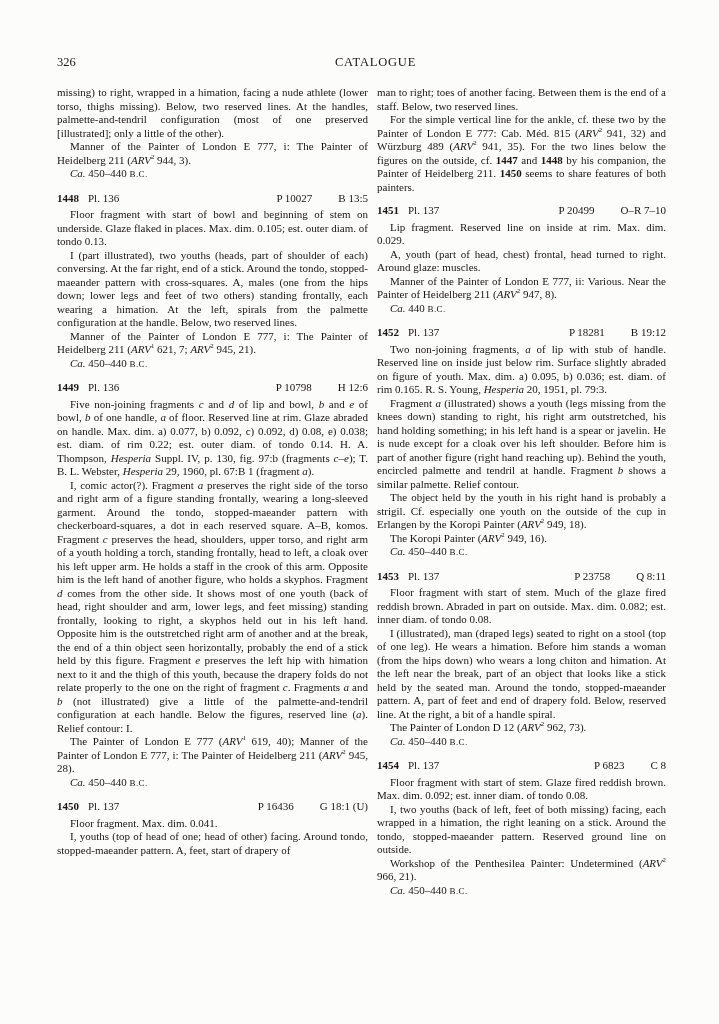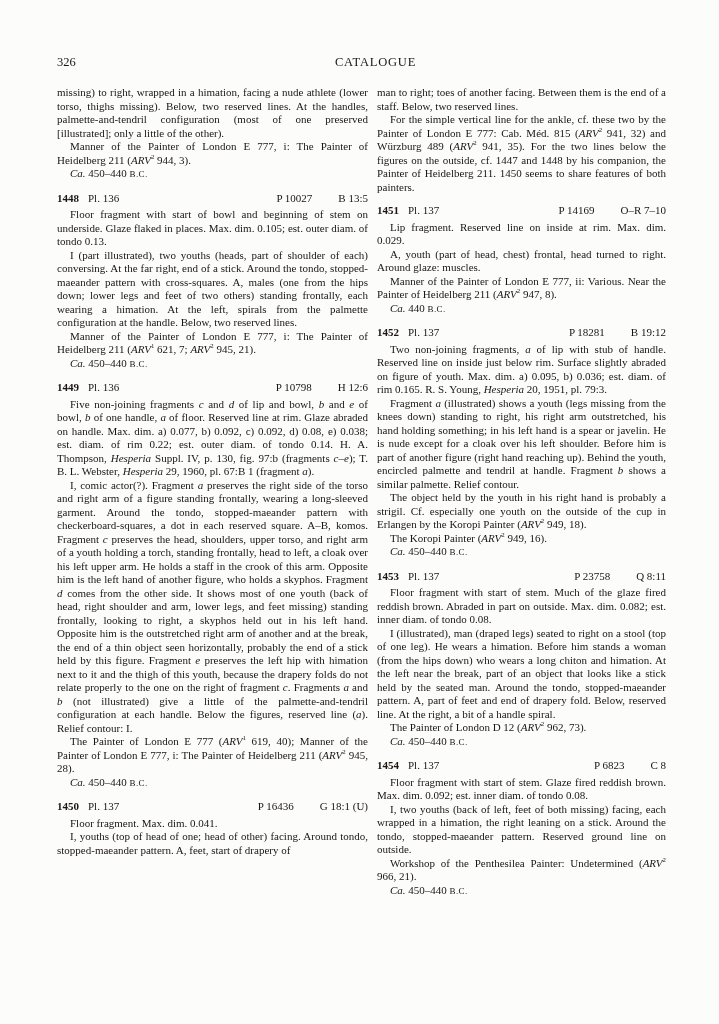--- a/index.html
+++ b/index.html
@@ -26,21 +26,21 @@
     display:flex;align-items:baseline;
     margin:10px 0 3px 0;white-space:nowrap;justify-content:center;
   }
   .eh-num{font-weight:bold;}
   .eh-plate{margin-left:9px;}
   .eh-inv{margin-left:auto;}
   .eh-grid{margin-left:26px;}
   sup{font-size:0.62em;line-height:0;vertical-align:super;letter-spacing:0;}
   .sc{font-size:0.82em;letter-spacing:0.04em;}
   i{font-style:italic;}
-  b{font-weight:normal;}
+  b{font-weight:bold;}
 </style>
 </head>
 <body>
 
 <div class="page">
   <header class="running-head">
     <span class="page-number">326</span>
     <span class="running-title">CATALOGUE</span>
   </header>
   <div class="columns">
@@ -72,21 +72,21 @@
           <span class="eh-grid">G 18:1 (U)</span>
         </div>
         <p>Floor fragment. Max. dim. 0.041.</p>
         <p>I, youths (top of head of one; head of other) facing. Around tondo, stopped-maeander pattern. A, feet, start of drapery of</p>
       </div>
     <div class="col col-right" id="col-right">
         <p class="noindent">man to right; toes of another facing. Between them is the end of a staff. Below, two reserved lines.</p>
         <p>For the simple vertical line for the ankle, cf. these two by the Painter of London E 777: Cab. Méd. 815 (<i>ARV</i><sup>2</sup> 941, 32) and Würzburg 489 (<i>ARV</i><sup>2</sup> 941, 35). For the two lines below the figures on the outside, cf. <b>1447</b> and <b>1448</b> by his companion, the Painter of Heidelberg 211. <b>1450</b> seems to share features of both painters.</p>
         <div class="entry-heading">
           <span class="eh-left"><b class="eh-num">1451</b><span class="eh-plate">Pl. 137</span></span>
-          <span class="eh-inv">P 14169</span>
+          <span class="eh-inv">P 20499</span>
           <span class="eh-grid">O–R 7–10</span>
         </div>
         <p>Lip fragment. Reserved line on inside at rim. Max. dim. 0.029.</p>
         <p>A, youth (part of head, chest) frontal, head turned to right. Around glaze: muscles.</p>
         <p>Manner of the Painter of London E 777, ii: Various. Near the Painter of Heidelberg 211 (<i>ARV</i><sup>2</sup> 947, 8).</p>
         <p><i>Ca.</i> 440 <span class="sc">B.C.</span></p>
         <div class="entry-heading">
           <span class="eh-left"><b class="eh-num">1452</b><span class="eh-plate">Pl. 137</span></span>
           <span class="eh-inv">P 18281</span>
           <span class="eh-grid">B 19:12</span>

